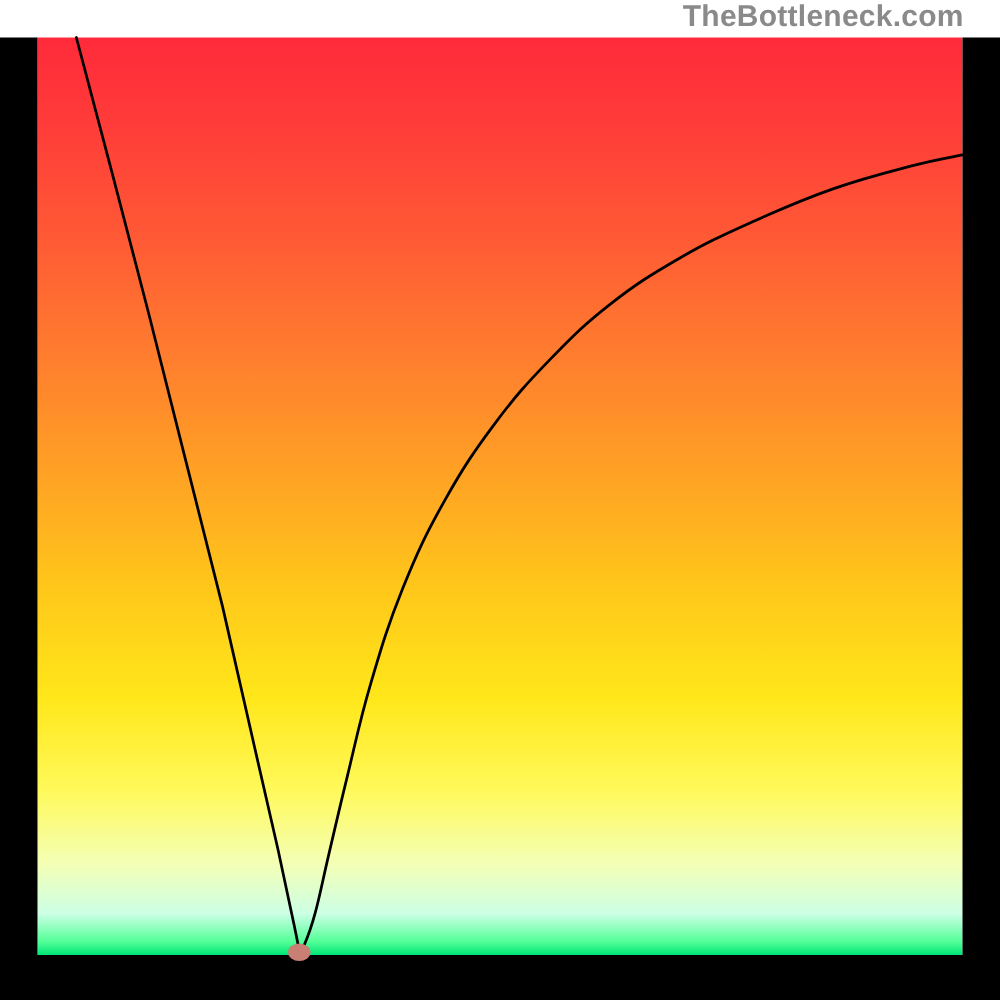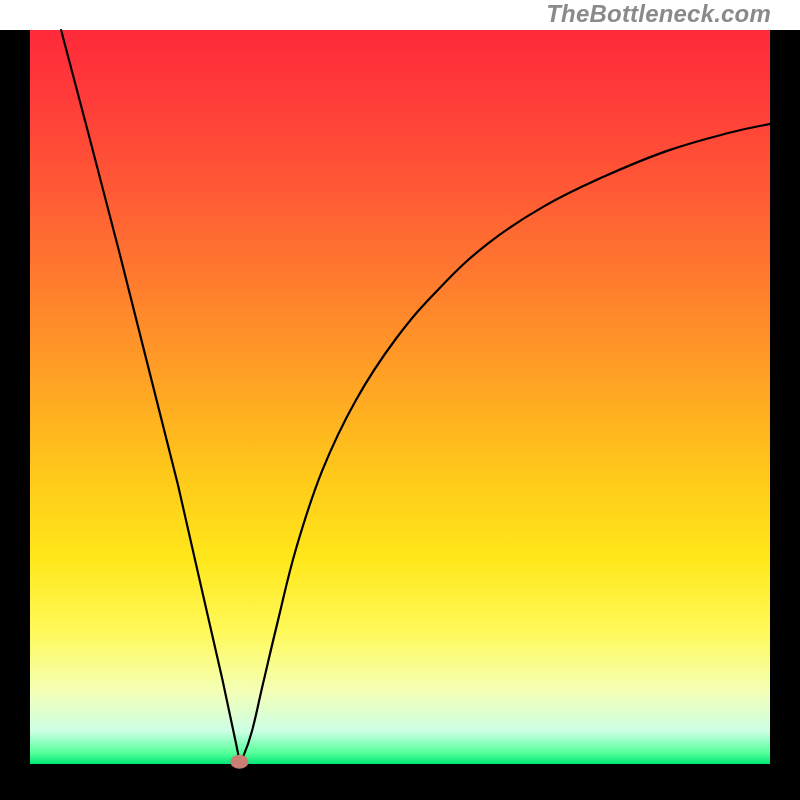--- a/index.html
+++ b/index.html
@@ -8,21 +8,20 @@
     width: 800px;
     height: 800px;
     background: #ffffff;
     font-family: Arial, Helvetica, sans-serif;
     overflow: hidden;
   }
   .wrap {
     position: relative;
     width: 779px;
     height: 800px;
-    font-style: italic;
   }
   .watermark {
     position: absolute;
     top: 0;
     right: 8px;
     font-size: 24px;
     font-weight: 600;
     color: #8a8a8a;
     letter-spacing: 0.2px;
     user-select: none;

